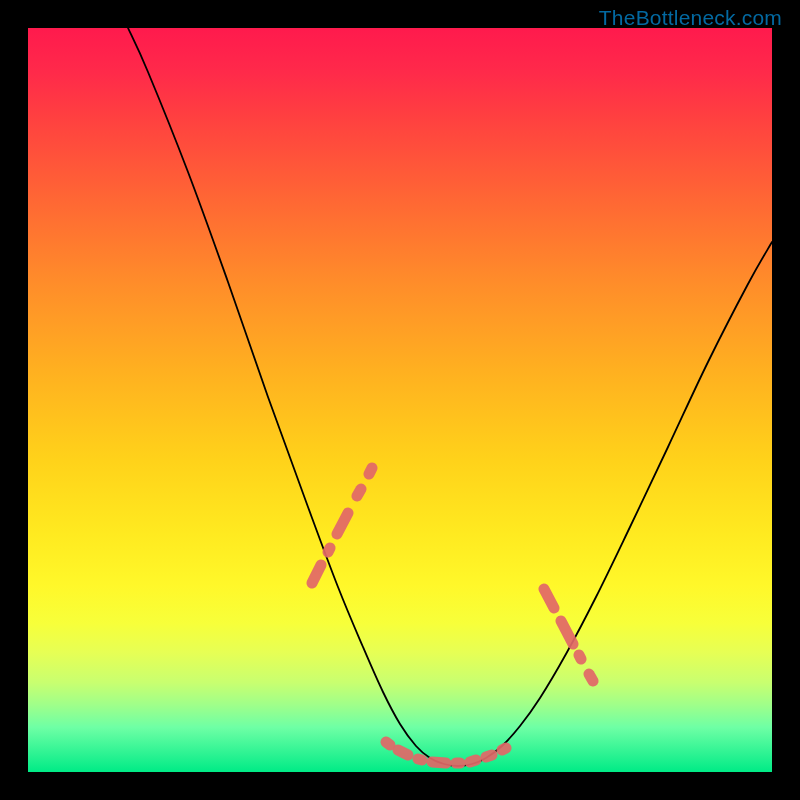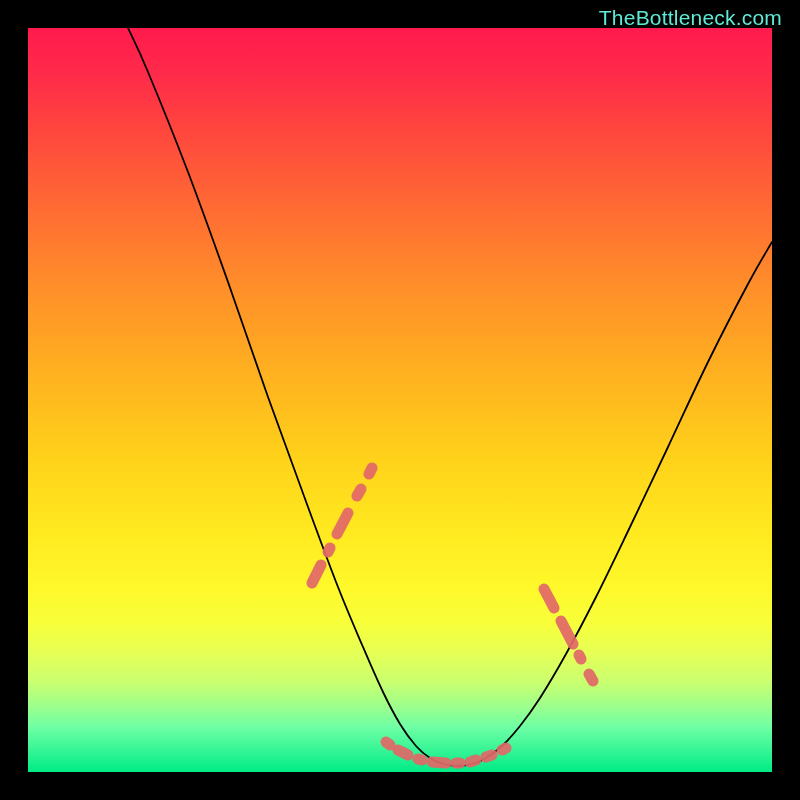--- a/index.html
+++ b/index.html
@@ -40,21 +40,21 @@
       #6effa5 94%,
       #00eb86 100%,
       #00e884 100%
     );
     overflow: hidden;
   }
   .watermark {
     position: absolute;
     top: 6px;
     right: 18px;
-    color: #5eead4;
+    color: #0369a1;
     font-size: 21px;
     letter-spacing: 0.2px;
     font-weight: 400;
     z-index: 5;
   }
   svg.curve {
     position: absolute;
     inset: 0;
     width: 100%;
     height: 100%;

